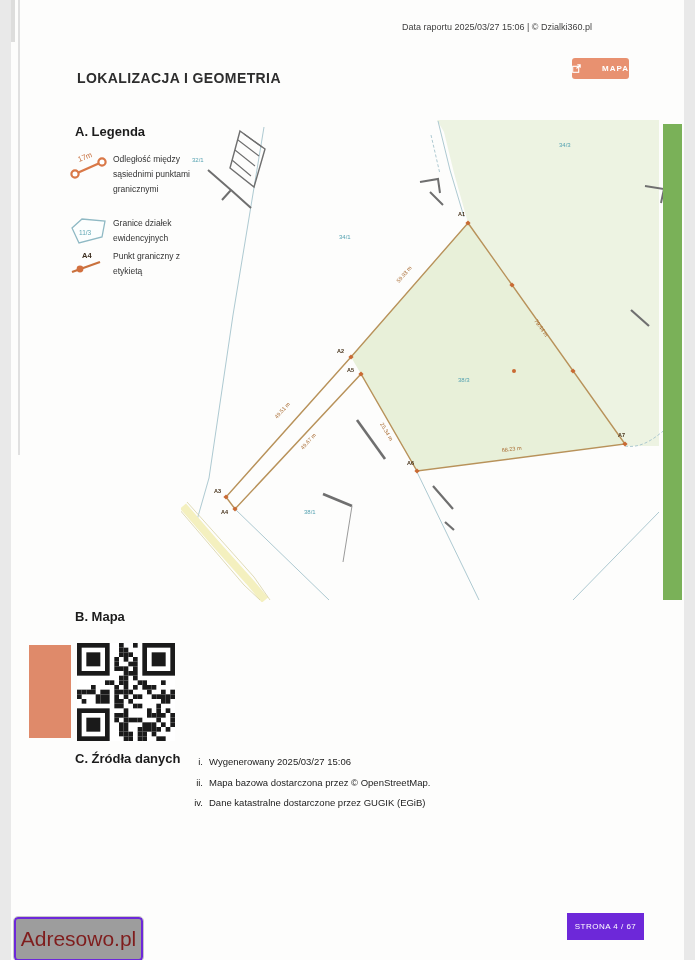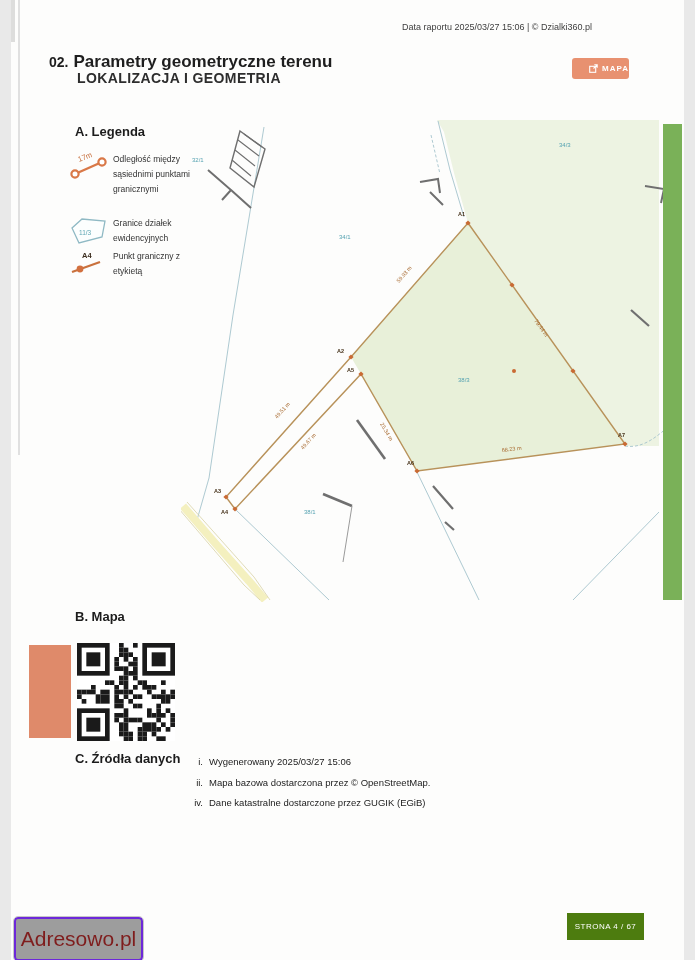--- a/index.html
+++ b/index.html
@@ -8,21 +8,21 @@
   .abs{position:absolute;}
   .scan-edge{left:7px;top:0;width:2px;height:455px;background:#d8d8d8;opacity:.8;}
   .scan-corner{left:0;top:0;width:4px;height:42px;background:#cfcfcf;opacity:.7;}
 
   
   .meta{top:22px;right:92px;font-size:9px;color:#3e3e3e;}
   .title{left:38px;top:52px;font-size:17px;font-weight:bold;color:#1e1e1e;white-space:nowrap;}
   .title .num{font-size:14px;margin-right:5px;}
   .subtitle{left:66px;top:70px;font-size:14px;font-weight:bold;color:#2d2d2d;letter-spacing:.4px;}
   .mapa-btn{left:561px;top:58px;width:57px;height:21px;background:#e89170;border-radius:3px;
-    display:flex;align-items:center;justify-content:flex-end;gap:4px;cursor:pointer;}
+    display:flex;align-items:center;justify-content:space-between;gap:4px;cursor:pointer;}
   .mapa-btn span{color:#fff;font-size:8px;font-weight:bold;letter-spacing:1px;}
 
   
   .h2{font-size:13px;font-weight:bold;color:#1c1c1c;}
   .legend-h{left:64px;top:124px;}
   .leg-item{left:58px;display:flex;}
   .leg-icon{width:44px;flex:0 0 44px;}
   .leg-txt{font-size:8.5px;line-height:15px;color:#333;width:80px;}
   .li1{top:152px;} .li2{top:216px;} .li3{top:249px;}
 
@@ -42,34 +42,31 @@
   
   .sources-h{left:64px;top:751px;}
   .src-list{left:160px;top:756px;width:470px;}
   .src-row{display:flex;margin-bottom:9.5px;font-size:9.5px;color:#222;}
   .src-num{width:32px;text-align:right;padding-right:6px;flex:0 0 32px;}
 
   
   .watermark{left:3px;top:917px;width:125px;height:40px;background:#9d9d9d;border:2px solid #6d28d9;
     outline:1px solid #c7c7c7;border-radius:4px;display:flex;align-items:center;justify-content:center;
     color:#7f1d1d;font-size:21px;}
-  .page-badge{left:556px;top:913px;width:77px;height:27px;background:#4d7c0f;color:#fff;font-size:8px;
+  .page-badge{left:556px;top:913px;width:77px;height:27px;background:#6d28d9;color:#fff;font-size:8px;
     letter-spacing:.5px;display:flex;align-items:center;justify-content:center;}
 </style>
 </head>
 <body>
 
 <div id="page">
   <div class="abs scan-edge"></div>
   <div class="abs scan-corner"></div>
 
   <div class="abs meta">Data raportu 2025/03/27 15:06 | © Dzialki360.pl</div>
-  <div class="abs title">
-    <span class="num">02.</span><span>Parametry geometryczne terenu</span>
-  </div>
   <div class="abs subtitle">LOKALIZACJA I GEOMETRIA</div>
   <div class="abs mapa-btn">
     <svg width="9" height="9" viewBox="0 0 9 9">
       <rect x="0.7" y="2.3" width="6" height="6" fill="none" stroke="#fff" stroke-width="1.1"></rect>
       <path d="M4.5,4.5 L8.2,0.8 M5.3,0.8 L8.2,0.8 L8.2,3.7" fill="none" stroke="#fff" stroke-width="1.1"></path>
     </svg>
     <span>MAPA</span>
   </div>
 
   <div class="abs h2 legend-h">A. Legenda</div>

